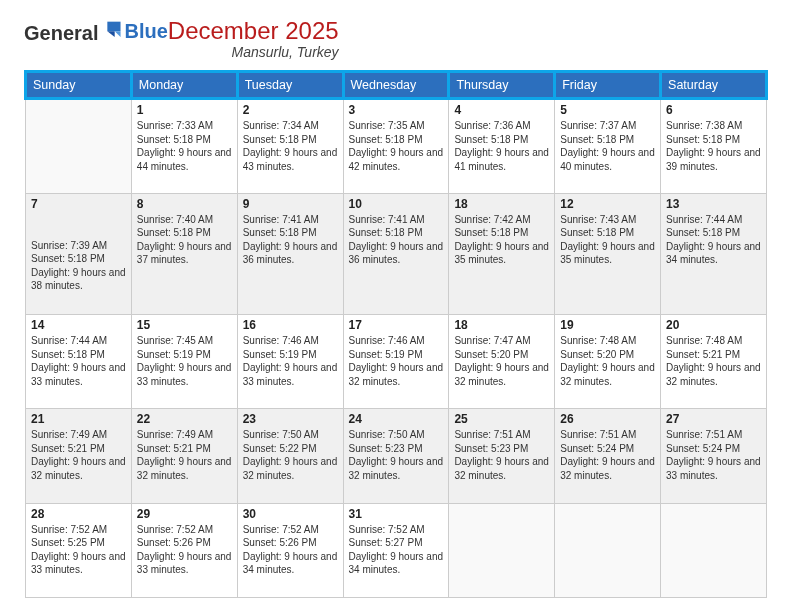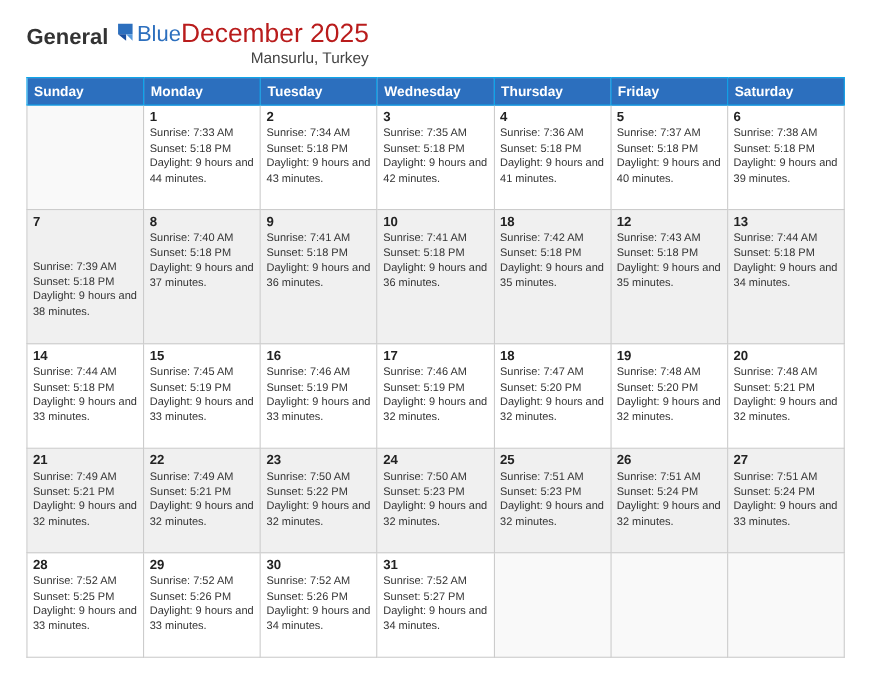--- a/index.html
+++ b/index.html
@@ -46,40 +46,41 @@
     }
     .month-title {
       font-size: 24px;
       font-weight: normal;
       color: #b91c1c;
       line-height: 1.1;
     }
     .location {
       font-size: 14px;
       color: #444;
+      font-style: italic;
     }
     .calendar {
       flex: 1;
       display: flex;
       flex-direction: column;
     }
     .cal-table {
       width: 100%;
       border-collapse: collapse;
       flex: 1;
       table-layout: fixed;
     }
     .cal-table th {
       background: #2c6fbe;
       color: #fff;
       font-size: 12.5px;
-      font-weight: bold;
+      font-weight: normal;
       padding: 5px 6px;
       text-align: left;
-      border: 1px solid #0ea5e9;
+      border: 3px solid #0ea5e9;
     }
     .cal-table td {
       vertical-align: top;
       border: 1px solid #ccc;
       padding: 3px 5px;
       font-size: 10px;
       color: #333;
       height: 80px;
     }
     .day-num {
@@ -107,21 +108,21 @@
   <div class="header">
     <div class="logo">
       <div class="logo-text">
         <span>
           <span style="color:#333;font-weight:bold;font-size:20px;">General</span><svg class="logo-icon" viewBox="0 0 30 30" xmlns="http://www.w3.org/2000/svg">
               <polygon points="10,5 28,5 28,18 10,18" fill="#2c6fbe"></polygon>
               <polygon points="10,18 20,18 20,26" fill="#1a4fa0"></polygon>
               <polygon points="20,18 28,18 28,26" fill="#5599dd"></polygon>
             </svg>
         </span>
-        <span style="color:#2c6fbe;font-weight:normal;font-size:20px;margin-left:2px;">Blue</span>
+        <span style="color:#2c6fbe;font-weight:bold;font-size:20px;margin-left:2px;">Blue</span>
       </div>
     </div>
     <div class="title-area">
       <div class="month-title">December 2025</div>
       <div class="location">Mansurlu, Turkey</div>
     </div>
   </div>
 
   <div class="calendar">
     <table class="cal-table">

